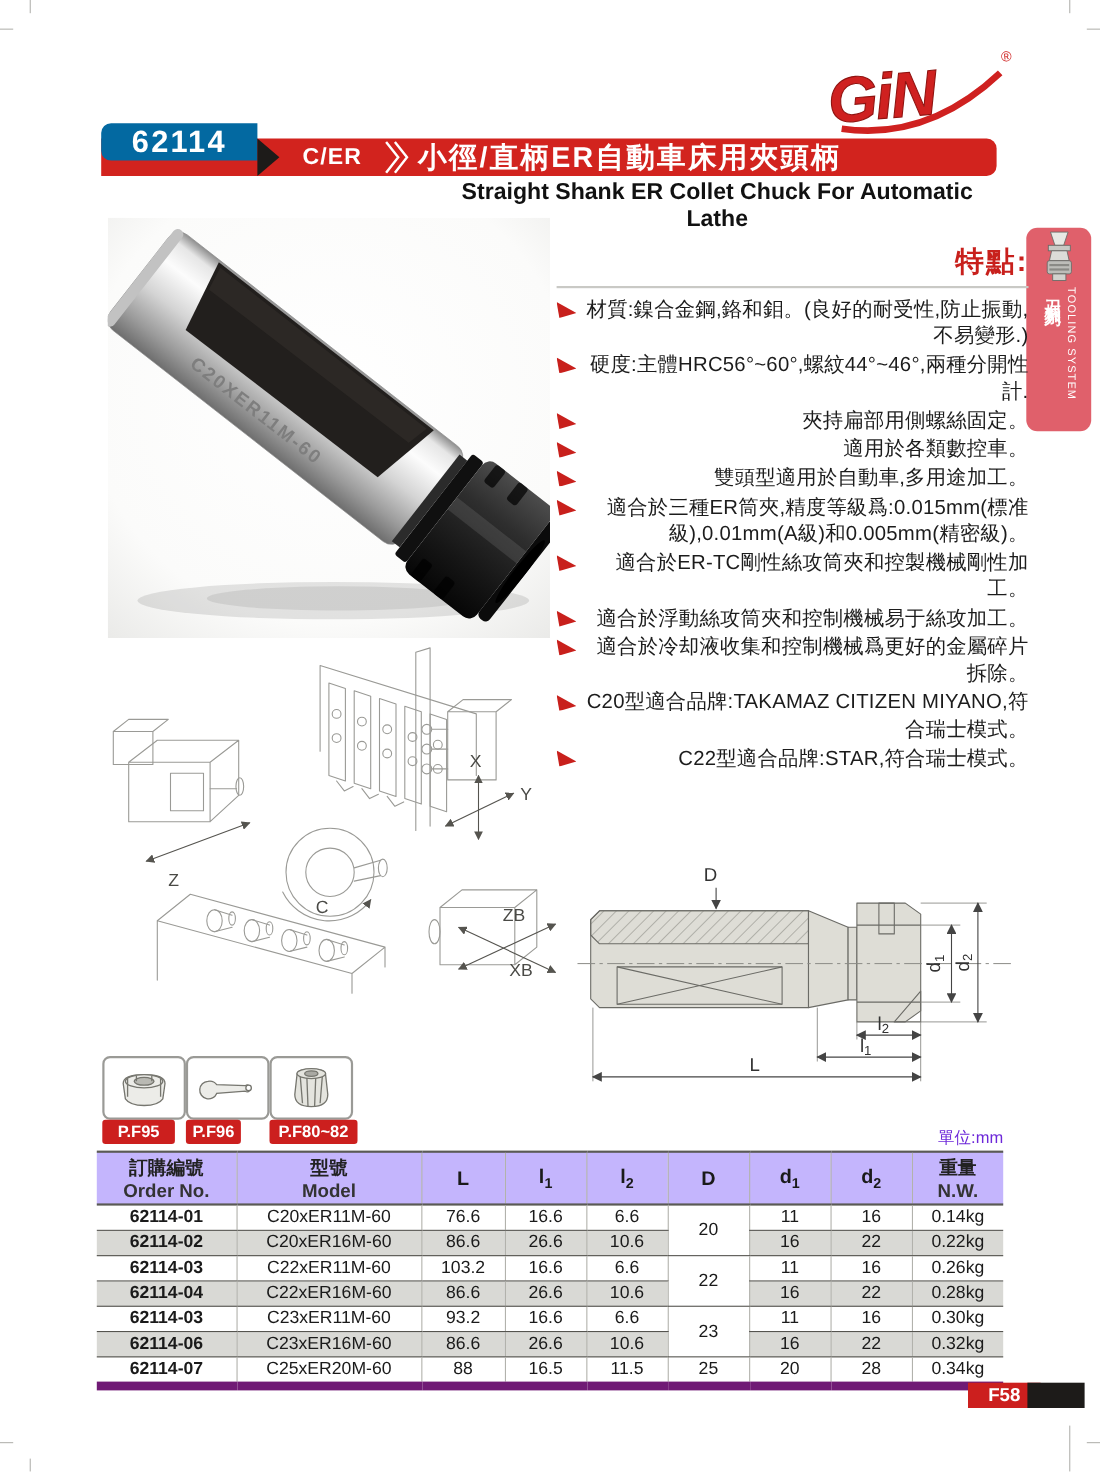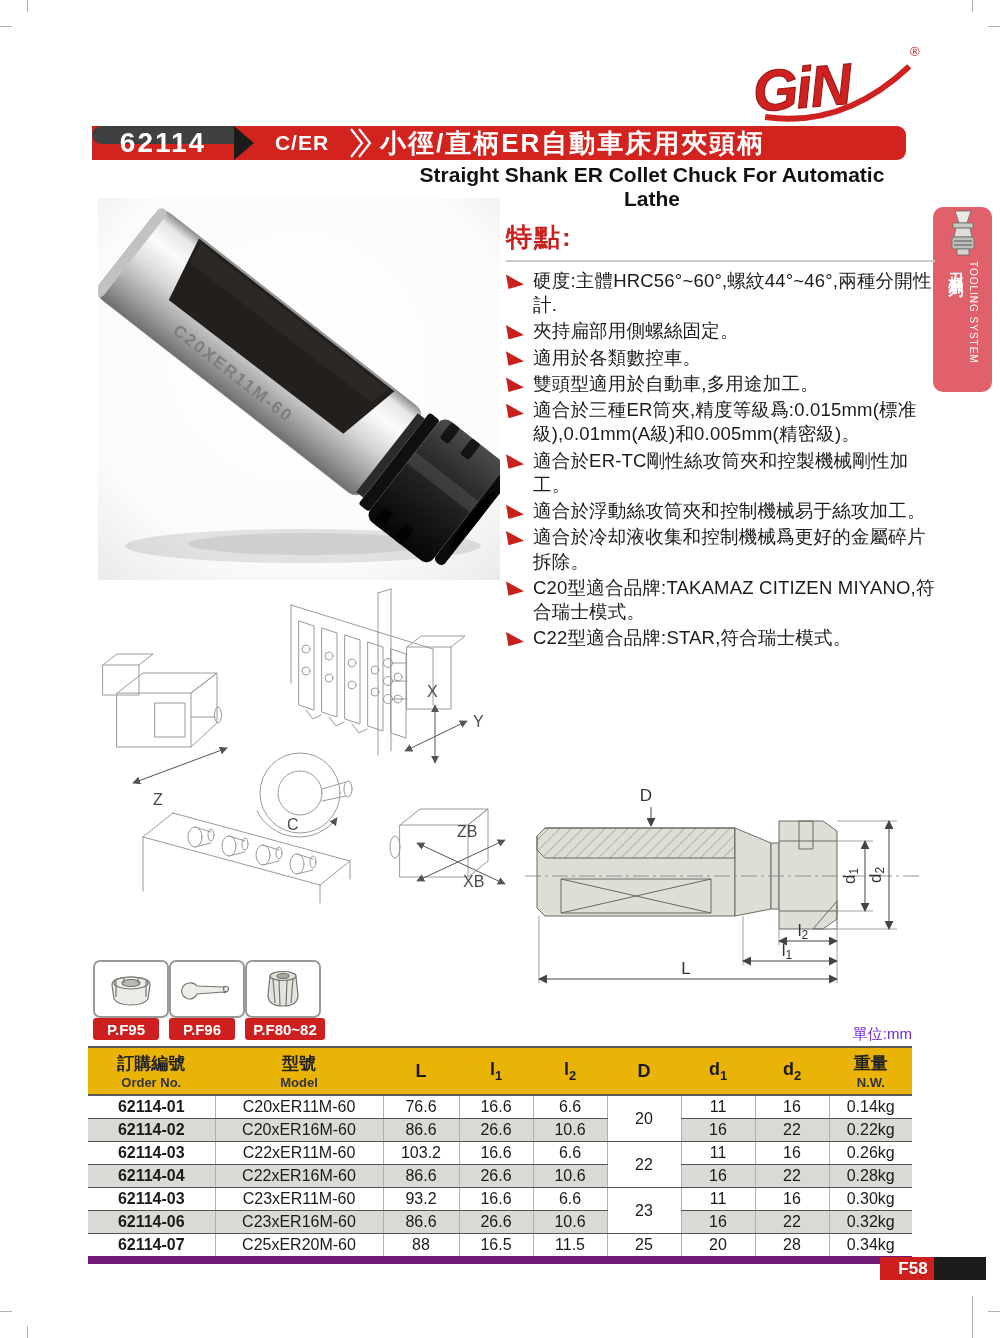--- a/index.html
+++ b/index.html
@@ -5,68 +5,68 @@
   html,body{margin:0;padding:0;background:#fff;}
   .page{position:relative;width:1000px;height:1338px;background:#ffffff;overflow:hidden;
         font-family:"Liberation Sans","DejaVu Sans",sans-serif;color:#1a1a1a;}
   .abs{position:absolute;}
   
   .crop{position:absolute;background:#b4b4b0;}
   
   .logo{left:745px;top:44px;width:200px;height:80px;}
   
   .hbar{left:92px;top:126px;width:814px;height:34px;background:#d2231e;border-radius:0 9px 9px 0;}
-  .codebox{left:92px;top:126px;width:142px;height:18px;background:#404040;border-radius:9px 0 0 9px;
+  .codebox{left:92px;top:112px;width:142px;height:34px;background:#0369a1;border-radius:9px 0 0 9px;
            color:#fff;font-weight:bold;font-size:28px;letter-spacing:2px;text-align:center;line-height:34px;}
   .codearrow{left:234px;top:126px;width:0;height:0;border-left:20px solid #1d1b19;
              border-top:17px solid transparent;border-bottom:17px solid transparent;}
   .cat{left:260px;top:126px;width:84px;height:34px;color:#fff;font-weight:bold;font-size:21px;
        text-align:center;line-height:34px;letter-spacing:1px;}
   .chev{left:349px;top:128px;}
   .ztitle{left:380px;top:126px;height:34px;color:#fff;font-weight:bold;font-size:26px;
           line-height:35px;letter-spacing:2px;white-space:nowrap;}
   .etitle{left:392px;top:163px;width:520px;text-align:center;font-weight:bold;font-size:21px;color:#111;}
   
   .sidetab{left:933px;top:207px;width:59px;height:185px;background:#e0606b;border-radius:10px;
            display:flex;flex-direction:column;align-items:center;}
   .tabtxt{display:flex;flex-direction:row;justify-content:center;gap:3px;margin-top:2px;}
   .tabzh{writing-mode:vertical-rl;color:#fff;font-weight:bold;font-size:15px;letter-spacing:3px;}
   .taben{writing-mode:vertical-rl;color:#fff;font-size:10px;letter-spacing:1px;white-space:nowrap;}
   
   .photo{left:98px;top:198px;}
   
-  .features{left:506px;top:220px;width:429px;}
+  .features{left:506px;top:220px;width:429px;text-align:right;}
   .f-head{color:#c8201c;font-size:26px;font-weight:bold;letter-spacing:2px;
           border-bottom:2px solid #c9c9c5;padding-bottom:5px;margin-bottom:7px;}
   .f-list{list-style:none;margin:0;padding:0;}
   .f-list li{position:relative;padding-left:27px;font-size:18.5px;line-height:1.31;
              letter-spacing:0.2px;color:#1c1c1c;margin-bottom:2px;}
   .f-list li::before{content:"";position:absolute;left:0;top:5px;width:18px;height:15px;
              background:#c8201c;clip-path:polygon(0 4%,100% 70%,14% 100%);}
   
   .machine{left:95px;top:585px;}
   .dimdraw{left:503px;top:783px;}
   
   .refbox{top:960px;width:72px;height:54px;border:2px solid #9a9a96;border-radius:7px;
           background:#fff;display:flex;align-items:center;justify-content:center;}
   .refbadge{top:1018px;height:22px;background:#cc1f1e;border-radius:3px;color:#fff;
             font-weight:bold;font-size:15px;text-align:center;line-height:23px;}
   .unit{left:700px;top:1025px;width:212px;text-align:right;font-size:15px;color:#6d28d9;}
   
   .spec{left:88px;top:1046px;width:824px;border-collapse:collapse;table-layout:fixed;}
   .spec th,.spec td{text-align:center;vertical-align:middle;padding:0;}
-  .spec thead th{background:#eab308;border-top:2px solid #5a5a55;border-bottom:2px solid #5a5a55;height:46px;}
+  .spec thead th{background:#c4b5fd;border-top:2px solid #5a5a55;border-bottom:2px solid #5a5a55;height:46px;}
   .spec th+th,.spec td+td{border-left:1px solid #b2b2ac;}
   .spec td{height:22px;font-size:16px;border-bottom:1px solid #55544f;}
   .spec tbody tr:nth-child(even){background:#d9d9d5;}
   .spec tbody tr:last-child td{border-bottom:8px solid #701a75;}
   .c-order{font-weight:bold;font-size:15.5px;}
   .c-d{background:#fff;}
   .h-zh{font-size:17px;color:#222;}
-  .h-en{font-size:13px;color:#333;}
+  .h-en{font-size:17px;color:#333;}
   .letter{font-weight:bold;font-size:18px;}
   .letter sub{font-size:13px;}
   
   .f58red{left:880px;top:1257px;width:66px;height:23px;background:#cc1f1e;color:#fff;
           font-weight:bold;font-size:17px;text-align:center;line-height:23px;}
   .f58blk{left:934px;top:1257px;width:52px;height:23px;background:#1d1b19;}
   svg text{font-family:"Liberation Sans","DejaVu Sans",sans-serif;}
 </style>
 </head>
 <body>
@@ -165,20 +165,21 @@
         <rect x="140" y="-18" width="80" height="14" fill="#ffffff" opacity="0.10"></rect>
         <rect x="220" y="-56" width="12" height="112" rx="5" fill="#0b0b0b"></rect>
         <ellipse cx="227" cy="0" rx="5" ry="36" fill="#000"></ellipse>
       </g>
     </svg>
   </div>
 
   <div class="abs features">
     <div class="f-head">特點:</div>
     <ul class="f-list">
+      <li>材質:鎳合金鋼,鉻和鉬。(良好的耐受性,防止振動,不易變形.)</li>
       <li>硬度:主體HRC56°~60°,螺紋44°~46°,兩種分開性計.</li>
       <li>夾持扁部用側螺絲固定。</li>
       <li>適用於各類數控車。</li>
       <li>雙頭型適用於自動車,多用途加工。</li>
       <li>適合於三種ER筒夾,精度等級爲:0.015mm(標准級),0.01mm(A級)和0.005mm(精密級)。</li>
       <li>適合於ER-TC剛性絲攻筒夾和控製機械剛性加工。</li>
       <li>適合於浮動絲攻筒夾和控制機械易于絲攻加工。</li>
       <li>適合於冷却液收集和控制機械爲更好的金屬碎片拆除。</li>
       <li>C20型適合品牌:TAKAMAZ CITIZEN MIYANO,符合瑞士模式。</li>
       <li>C22型適合品牌:STAR,符合瑞士模式。</li>
@@ -337,21 +338,21 @@
     <svg width="46" height="44" viewBox="0 0 46 44">
       <g stroke="#76766f" stroke-width="1.2" fill="#e4e4de">
         <path d="M10,10 Q10,5 23,5 Q36,5 36,10 L38,28 Q38,39 23,39 Q8,39 8,28 Z"></path>
         <ellipse cx="23" cy="9" rx="13" ry="4.5"></ellipse>
         <ellipse cx="23" cy="9" rx="6" ry="2.5" fill="#a9a9a3"></ellipse>
         <path d="M13,12 l2,24 M19,13 l1,26 M27,13 l-1,26 M33,12 l-2,24" fill="none"></path>
       </g>
     </svg>
   </div>
   <div class="abs refbadge" style="left:93px;width:66px;">P.F95</div>
-  <div class="abs refbadge" style="left:169px;width:66px;">P.F96</div>
+  <div class="abs refbadge" style="left:169px;width:50px;">P.F96</div>
   <div class="abs refbadge" style="left:245px;width:80px;">P.F80~82</div>
 
   <div class="abs unit">單位:mm</div>
 
   <table class="abs spec">
     <colgroup>
       <col style="width:127px">
         <col style="width:168px">
         <col style="width:76px">
         <col style="width:74px">

